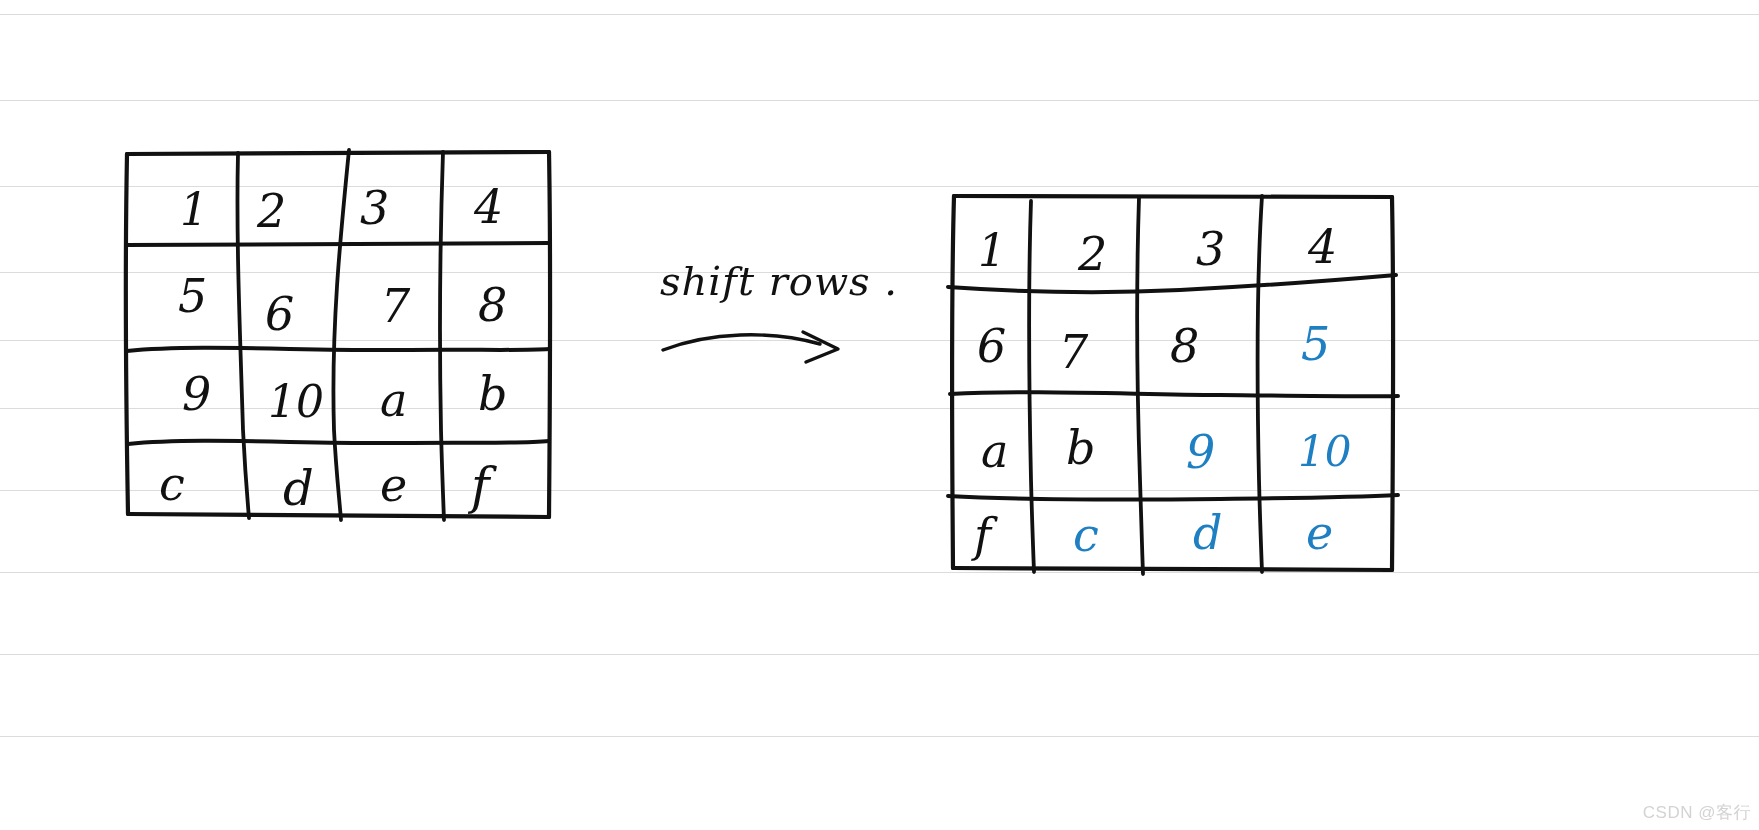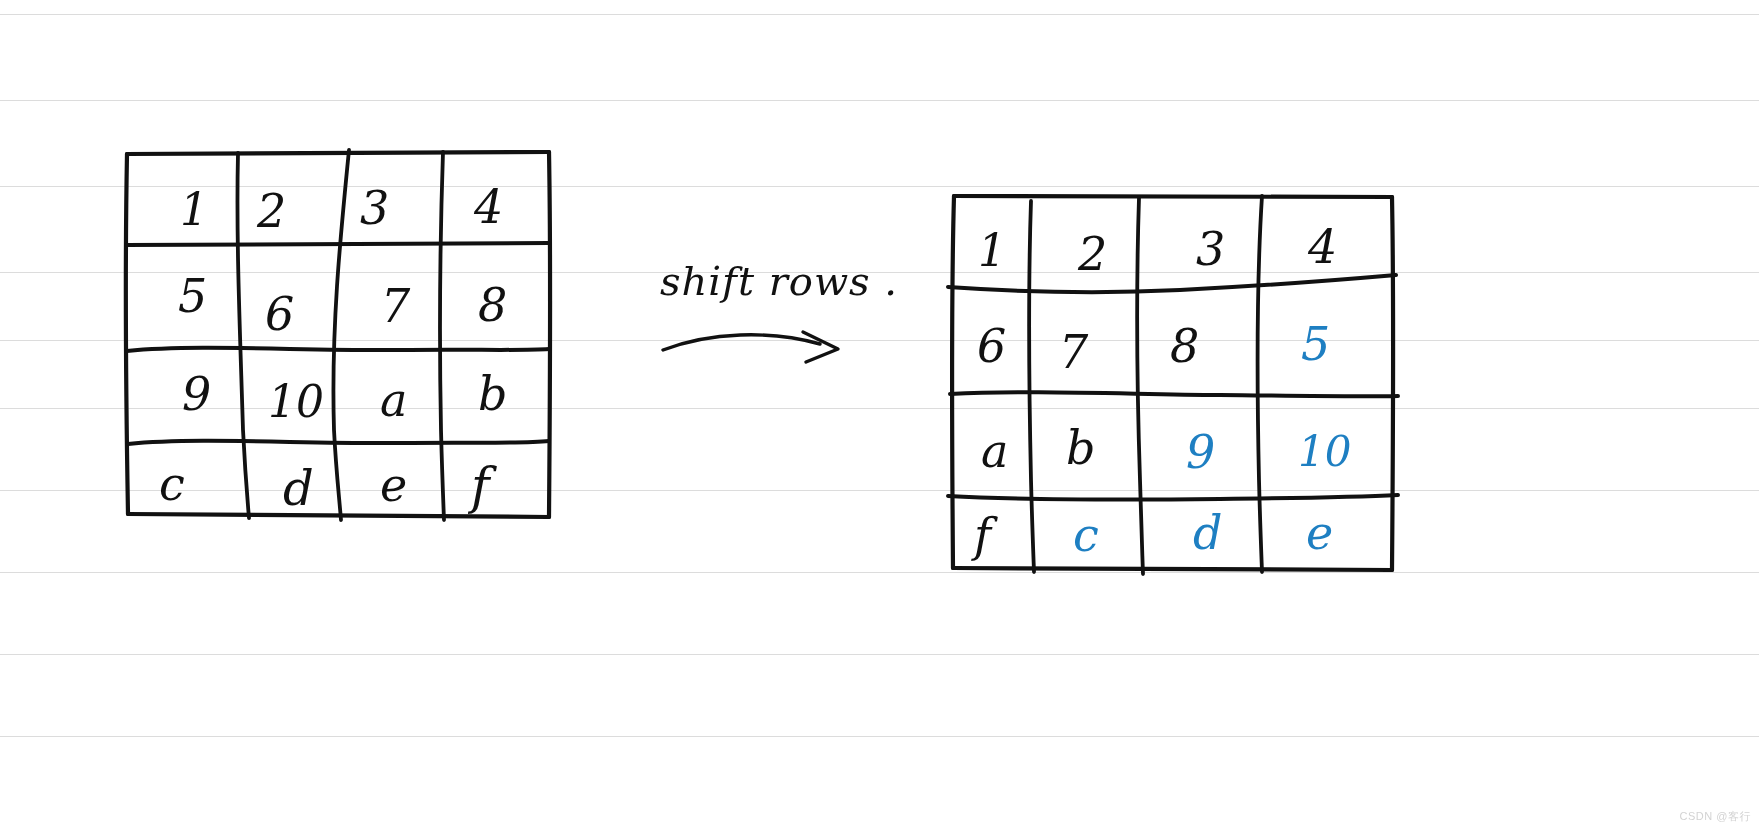--- a/index.html
+++ b/index.html
@@ -28,21 +28,21 @@
     left: 0;
     top: 0;
     width: 1759px;
     height: 830px;
     pointer-events: none;
   }
   .watermark {
     position: absolute;
     right: 8px;
     bottom: 6px;
-    font-size: 11px;
+    font-size: 17px;
     color: #d3d3d3;
     letter-spacing: 0.5px;
     font-family: "Liberation Sans", sans-serif;
     text-align: center;
   }
   .ink-black { fill: none; stroke: #111111; stroke-linecap: round; stroke-linejoin: round; }
   text.glyph-black {
     fill: #111111;
     font-family: "DejaVu Serif", serif;
     font-style: italic;

